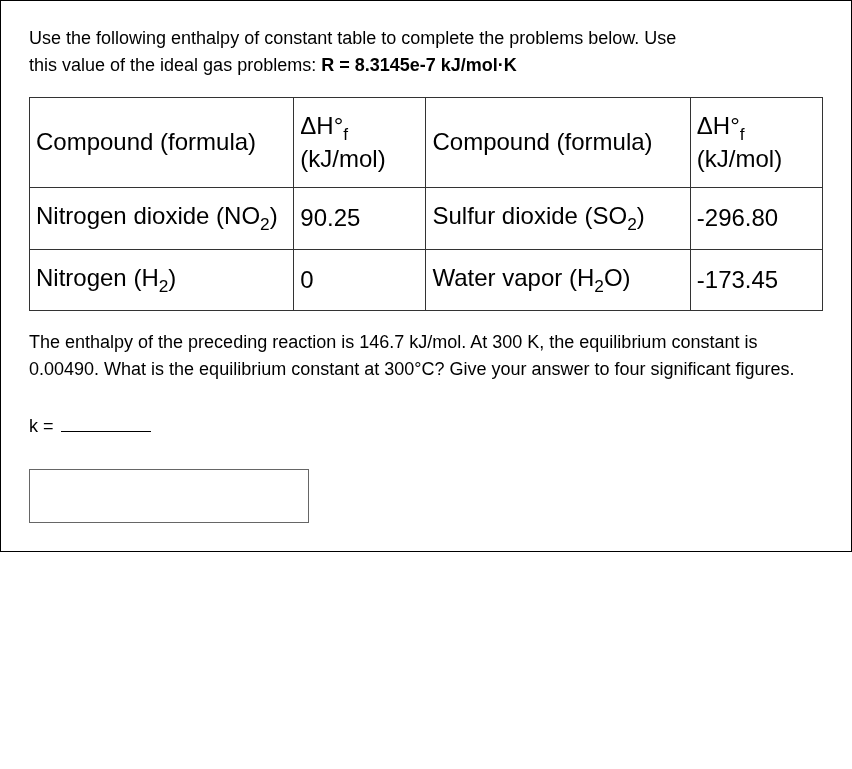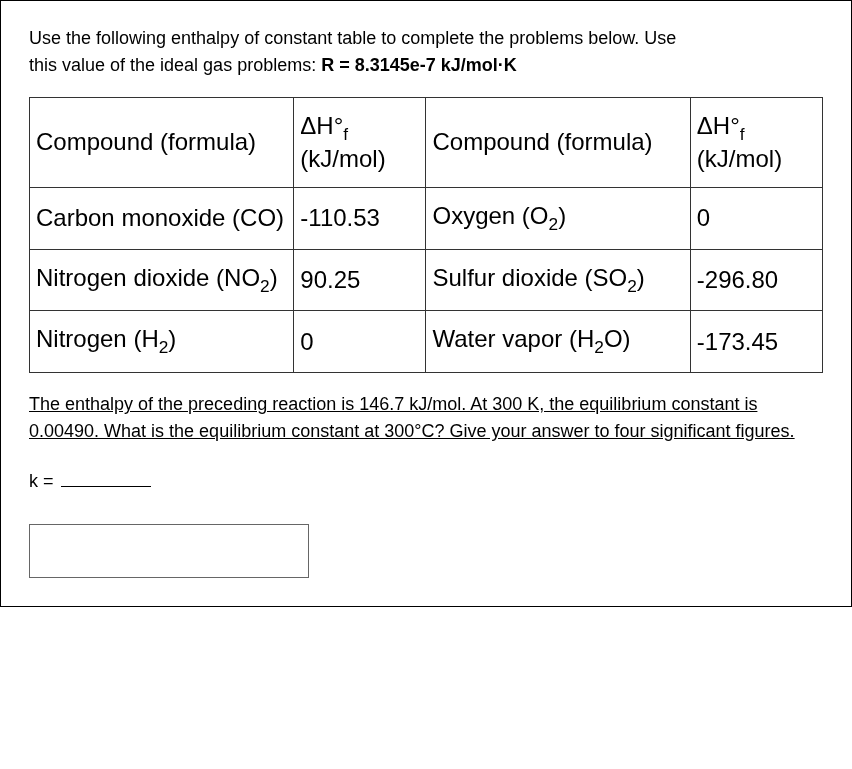--- a/index.html
+++ b/index.html
@@ -44,22 +44,21 @@
       width: 120px;
     }
     table.data-table td.col-compound-right {
       width: 240px;
     }
     table.data-table td.col-val-right {
       width: 120px;
     }
     .question-text {
       line-height: 1.5;
-      margin-bottom: 26px;
-      text-decoration: underline;
+      margin-bottom: 33px;
     }
     .answer-line {
       margin-bottom: 32px;
     }
     .blank {
       display: inline-block;
       border-bottom: 1.5px solid #000;
       width: 90px;
       vertical-align: baseline;
       margin-left: 2px;
@@ -97,34 +96,20 @@
         <span>ΔH°</span><sub>f</sub><span> (kJ/mol)</span>
       </td>
       <td class="col-compound-right">
         <span>Compound (formula)</span>
       </td>
       <td class="col-val-right">
         <span>ΔH°</span><sub>f</sub><span> (kJ/mol)</span>
       </td>
     </tr>
 
-    <tr>
-      <td class="col-compound-left">
-        <span>Carbon monoxide (CO)</span>
-      </td>
-      <td class="col-val-left">
-        <span>-110.53</span>
-      </td>
-      <td class="col-compound-right">
-        <span>Oxygen (O</span><sub>2</sub><span>)</span>
-      </td>
-      <td class="col-val-right">
-        <span>0</span>
-      </td>
-    </tr>
 
 
     <tr>
       <td class="col-compound-left">
         <span>Nitrogen dioxide (NO</span><sub>2</sub><span>)</span>
       </td>
       <td class="col-val-left">
         <span>90.25</span>
       </td>
       <td class="col-compound-right">

